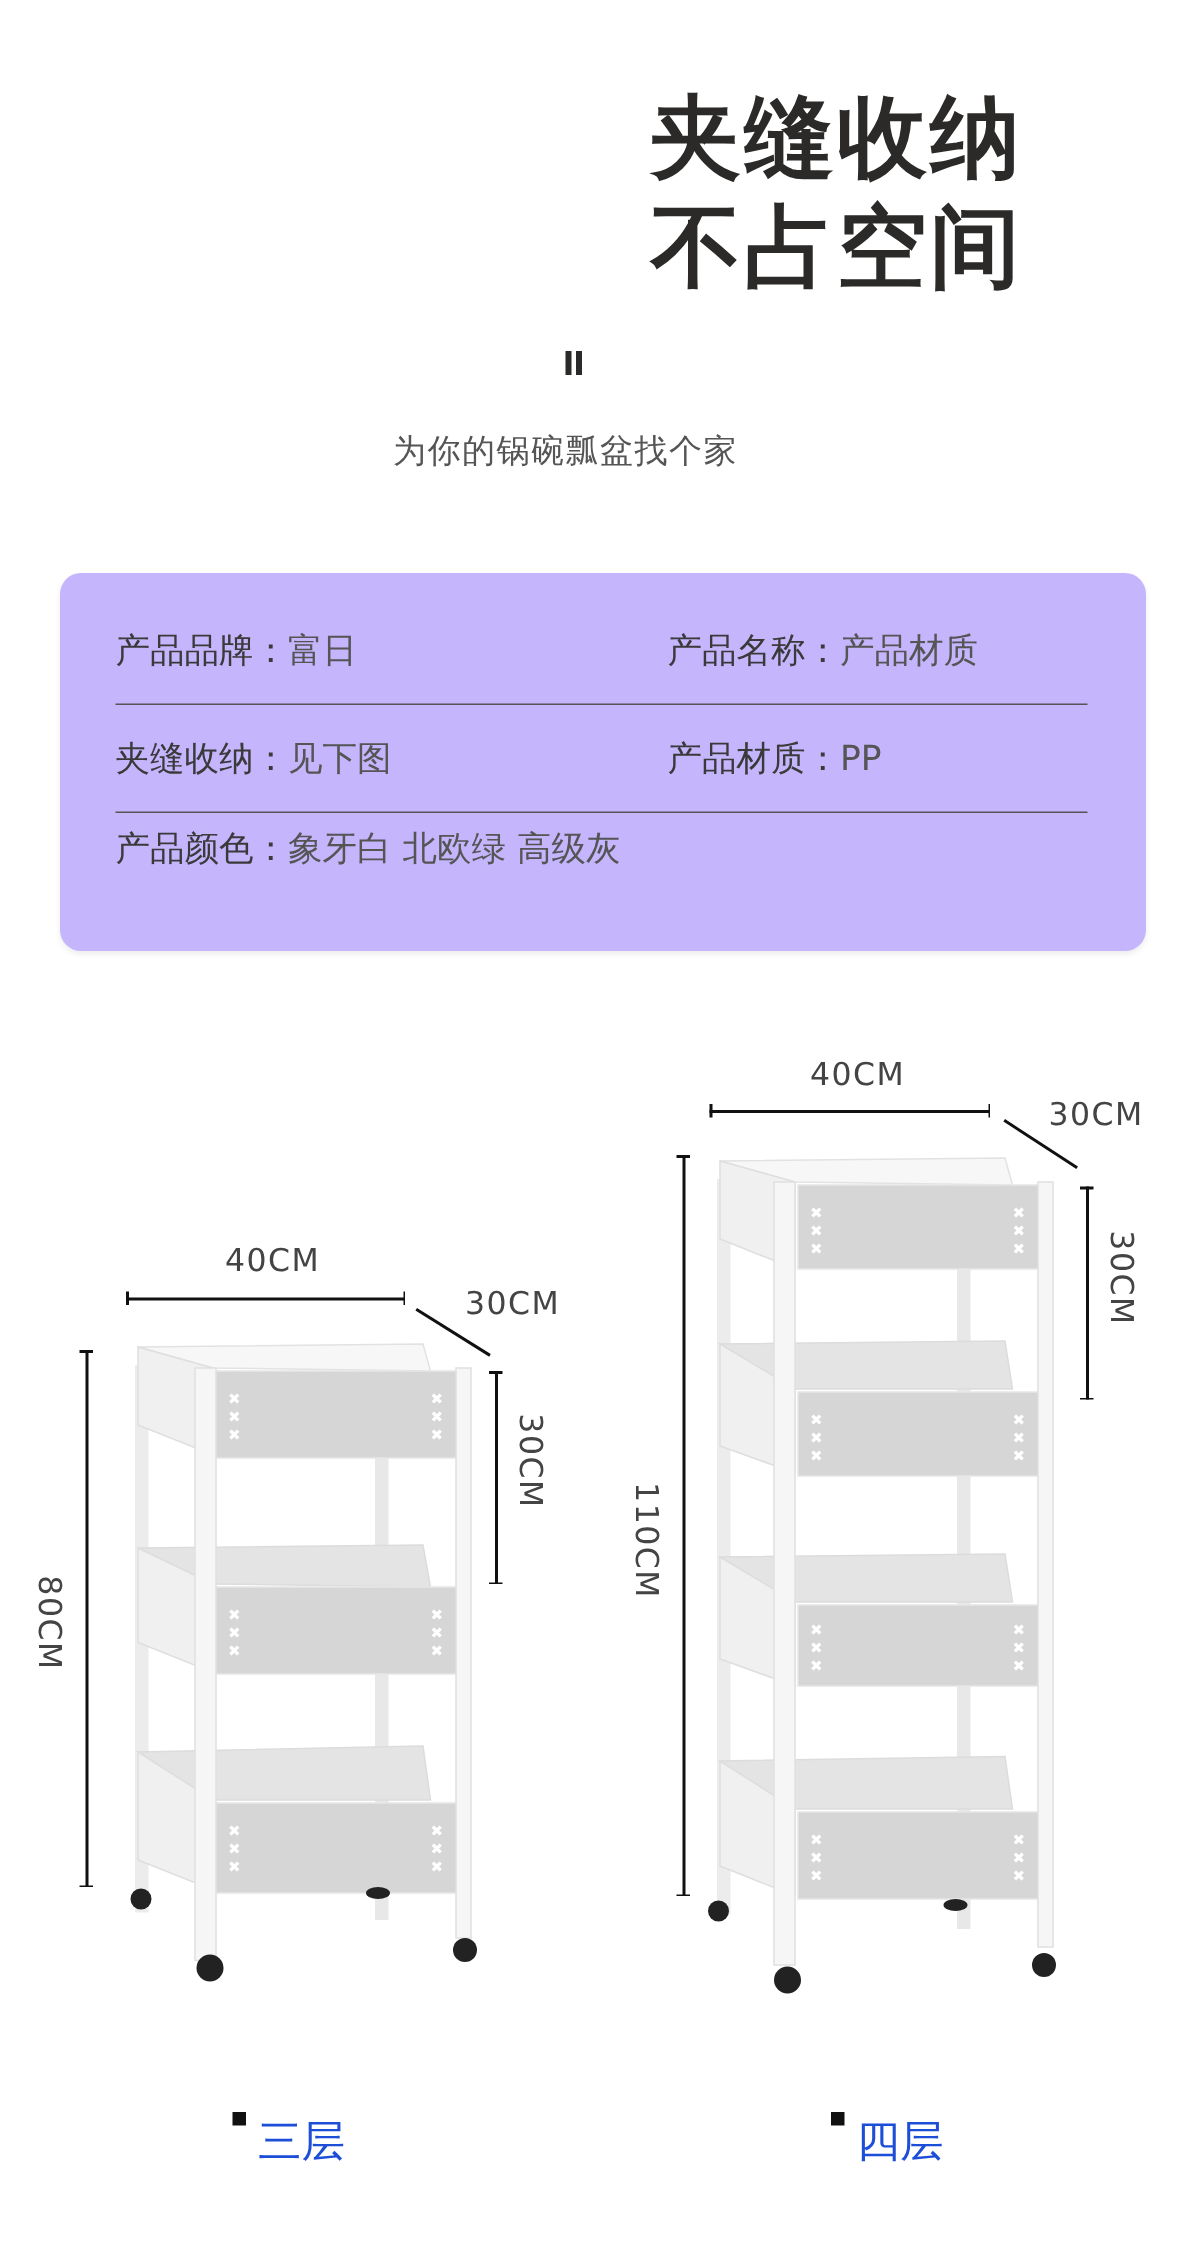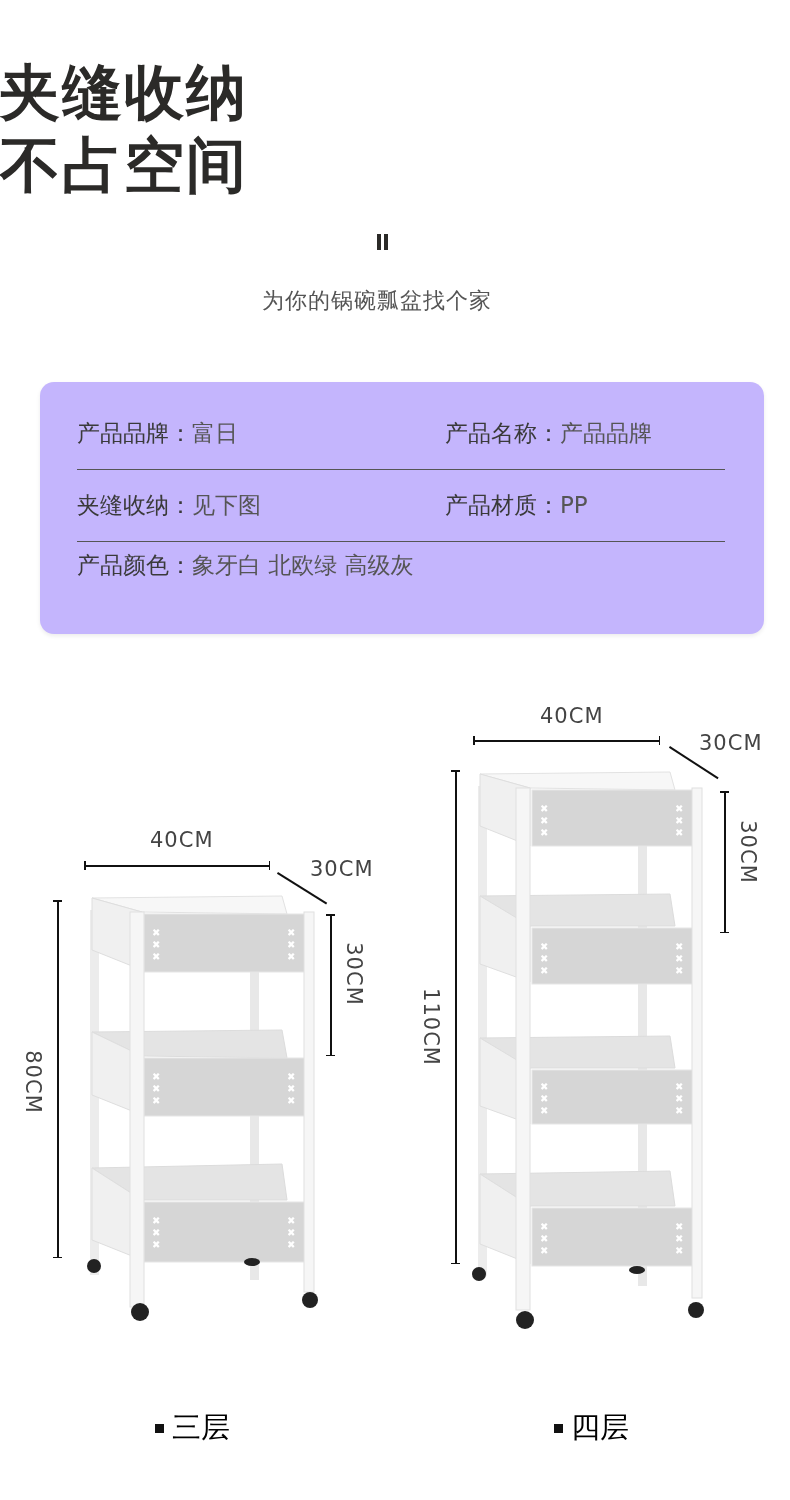--- a/index.html
+++ b/index.html
@@ -1,19 +1,19 @@
 <!DOCTYPE html>
 <html><head>
 <meta charset="utf-8">
 <style>
   * { box-sizing: border-box; margin: 0; padding: 0; }
   html, body { width: 790px; height: 1500px; background: #ffffff; overflow: hidden; }
   body { position: relative; font-family: "DejaVu Sans", "Liberation Sans", sans-serif; color: #333; }
 
-  .headline { position: absolute; left: 0; width: 682px; text-align: left; font-weight: bold; font-size: 60px; color: #2b2a28; letter-spacing: 2px; line-height: 1; }
+  .headline { position: absolute; left: 0; width: 682px; text-align: right; font-weight: bold; font-size: 60px; color: #2b2a28; letter-spacing: 2px; line-height: 1; }
   .headline.l1 { top: 62px; }
   .headline.l2 { top: 135px; }
   .quote-mark { position: absolute; top: 234px; left: 376px; width: 14px; height: 18px; }
   .quote-mark span { position: absolute; top: 0; width: 4px; height: 16px; background: #2b2a28; }
   .quote-mark span:first-child { left: 1px; }
   .quote-mark span:last-child { left: 8px; }
   .subtitle { position: absolute; top: 286px; left: 0; width: 754px; text-align: center; font-size: 22px; color: #555; letter-spacing: 1px; }
 
   .spec-card { position: absolute; left: 40px; top: 382px; width: 724px; height: 252px; background: #c4b5fd; border-radius: 14px; box-shadow: 0 2px 4px rgba(0,0,0,0.08); }
   .spec-row { position: absolute; left: 37px; width: 648px; height: 70px; font-size: 23px; }
@@ -31,41 +31,41 @@
   .dim.vert { transform: rotate(90deg); transform-origin: center; }
   .hline { position: absolute; height: 1.5px; background: #111; }
   .hline::before, .hline::after { content: ""; position: absolute; top: -4px; width: 1.5px; height: 9px; background: #111; }
   .hline::before { left: 0; } .hline::after { right: 0; }
   .vline { position: absolute; width: 1.5px; background: #111; }
   .vline::before, .vline::after { content: ""; position: absolute; left: -4px; height: 1.5px; width: 9px; background: #111; }
   .vline::before { top: 0; } .vline::after { bottom: 0; }
   .dline { position: absolute; height: 1.5px; background: #111; transform-origin: 0 0; }
 
   .rack { position: absolute; }
-  .bottom-label { position: absolute; top: 1408px; font-size: 29px; color: #000000; display: flex; align-items: center; gap: 8px; }
+  .bottom-label { position: absolute; top: 1408px; font-size: 29px; color: #1d4ed8; display: flex; gap: 8px; }
   .bottom-label .bullet { width: 9px; height: 9px; background: #111; display: inline-block; }
 </style>
 </head>
 <body>
 
 <div class="headline l1">夹缝收纳</div>
 <div class="headline l2">不占空间</div>
 <div class="quote-mark">
     <span></span>
     <span></span>
   </div>
 <div class="subtitle">为你的锅碗瓢盆找个家</div>
 
 <div class="spec-card">
   <div class="spec-row r1">
     <div class="spec-item left">
       <span class="spec-label">产品品牌：</span><span class="spec-value">富日</span>
     </div>
     <div class="spec-item right">
-      <span class="spec-label">产品名称：</span><span class="spec-value">产品品牌</span>
+      <span class="spec-label">产品名称：</span><span class="spec-value">产品材质</span>
     </div>
     <div class="divider"></div>
   </div>
   <div class="spec-row r2">
     <div class="spec-item left">
       <span class="spec-label">夹缝收纳：</span><span class="spec-value">见下图</span>
     </div>
     <div class="spec-item right">
       <span class="spec-label">产品材质：</span><span class="spec-value">PP</span>
     </div>

